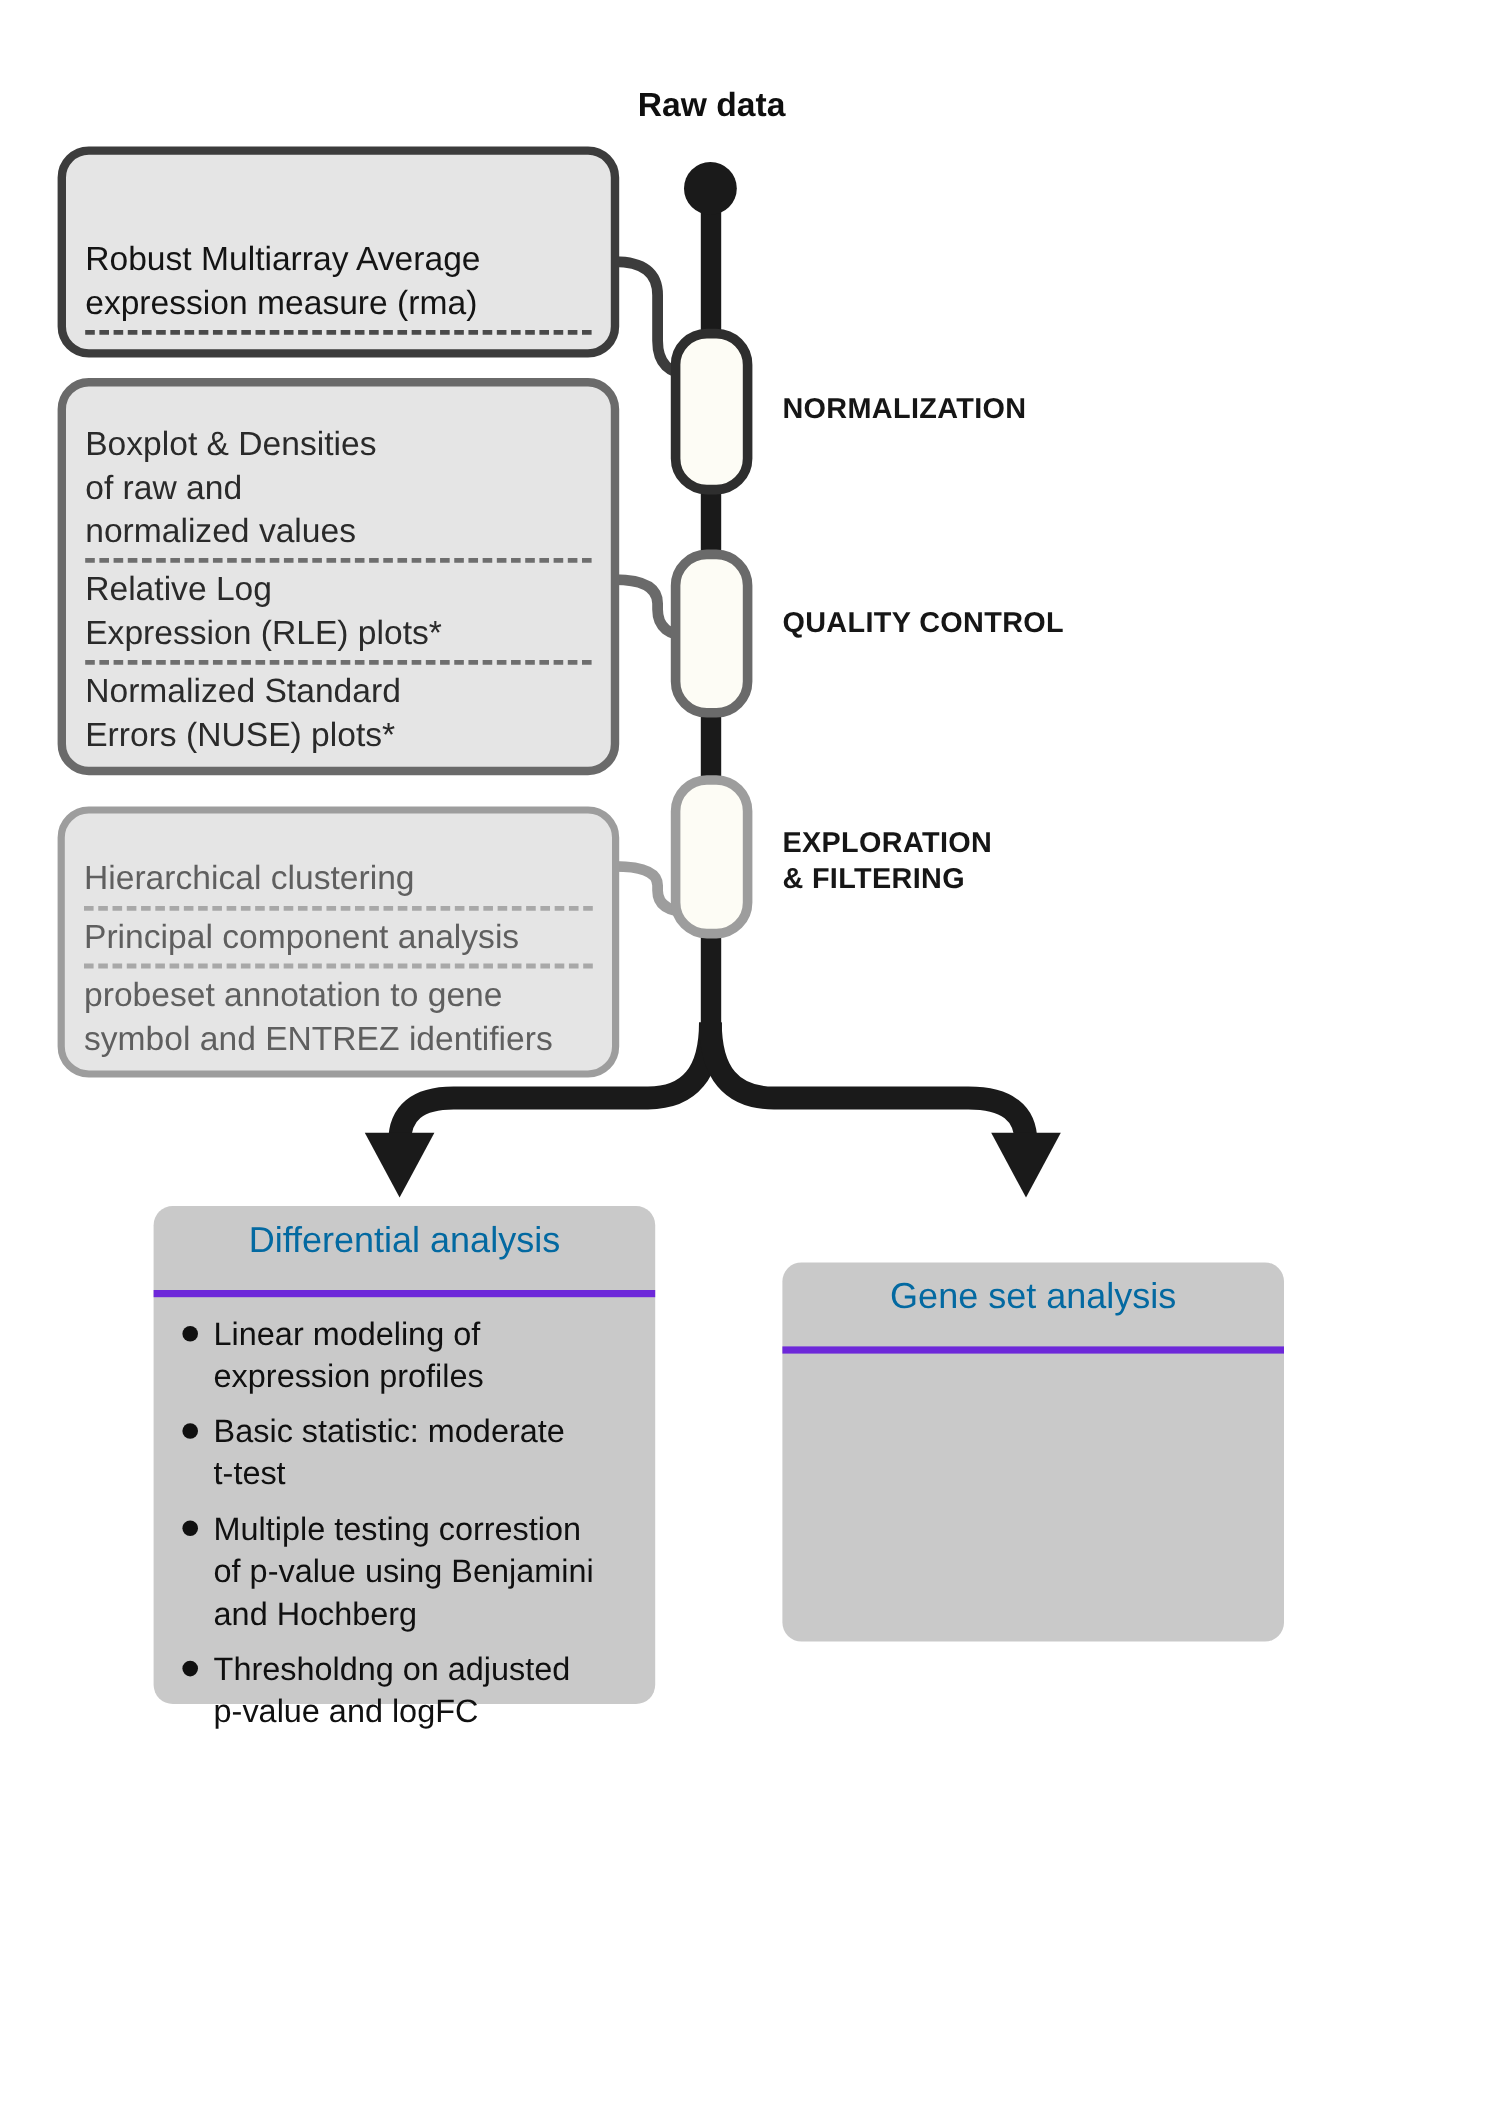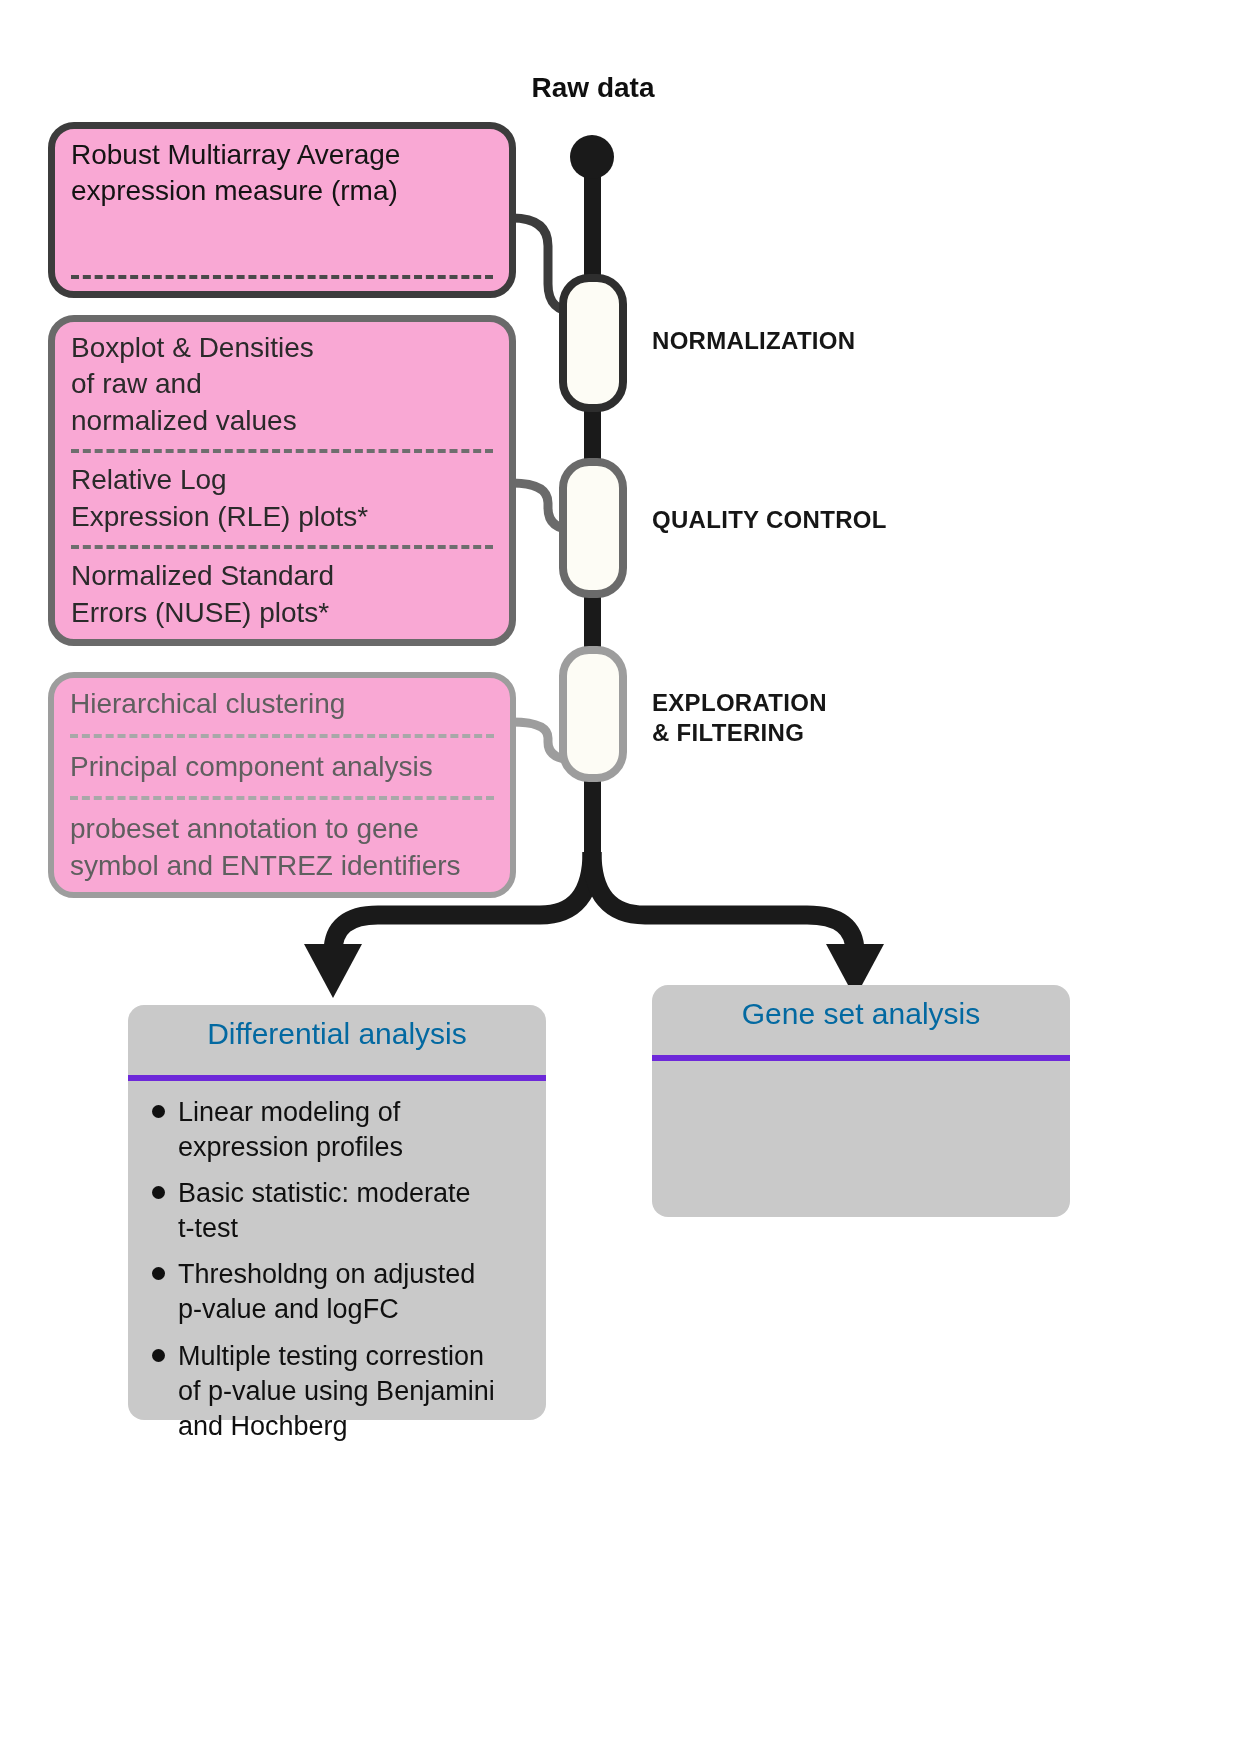--- a/index.html
+++ b/index.html
@@ -17,25 +17,25 @@
   .raw-title {
     position: absolute;
     left: 458px; top: 72px; width: 270px;
     text-align: center;
     font-size: 28px; font-weight: bold; color: #0f0f0f;
   }
 
   .pbox {
     position: absolute;
     left: 48px; width: 468px;
-    background: #f9a8d4;
+    background: #e5e5e5;
     border-radius: 26px;
     box-sizing: border-box;
     padding: 8px 16px;
-    display: flex; flex-direction: column; justify-content: space-between;
+    display: flex; flex-direction: column; justify-content: flex-end;
     font-size: 28px; line-height: 1.3;
   }
   .pbox1 { top: 122px; height: 176px; border: 7px solid #3c3c3c; color: #141414; }
   .pbox2 { top: 315px; height: 331px; border: 7px solid #6a6a6a; color: #2a2a2a; }
   .pbox3 { top: 672px; height: 226px; border: 6px solid #9d9d9d; color: #5f5f5f; }
   .pitem { white-space: pre-line; }
   .dash { height: 0; margin: 4px 0; }
   .dash1 { border-top: 4px dashed #4a4a4a; }
   .dash2 { border-top: 4px dashed #6e6e6e; }
   .dash3 { border-top: 4px dashed #a8a8a8; }
@@ -50,21 +50,21 @@
   .stg2 { left: 652px; top: 505px; }
   .stg3 { left: 652px; top: 688px; }
 
   .panel {
     position: absolute;
     background: #c9c9c9;
     border-radius: 16px;
     box-sizing: border-box;
   }
   .panel-left  { left: 128px; top: 1005px; width: 418px; height: 415px; }
-  .panel-right { left: 652px; top: 985px; width: 418px; height: 232px; }
+  .panel-right { left: 652px; top: 1052px; width: 418px; height: 316px; }
   .panel-title {
     font-size: 30px; text-align: center; color: #0369a1;
     padding: 12px 0 24px;
     border-bottom: 6px solid #6d28d9;
   }
   ul.blist { list-style: none; margin: 14px 0 0; padding: 0 14px 0 24px; }
   ul.blist li {
     display: flex; gap: 13px;
     margin-bottom: 11px;
     font-size: 27px; line-height: 1.3; color: #101010;
@@ -142,28 +142,28 @@
         <span class="btxt">Linear modeling of
 expression profiles</span>
       </li>
       <li>
         <span class="dot"></span>
         <span class="btxt">Basic statistic: moderate
 t-test</span>
       </li>
       <li>
         <span class="dot"></span>
-        <span class="btxt">Thresholdng on adjusted
-p-value and logFC</span>
+        <span class="btxt">Multiple testing correstion
+of p-value using Benjamini
+and Hochberg</span>
       </li>
       <li>
         <span class="dot"></span>
-        <span class="btxt">Multiple testing correstion
-of p-value using Benjamini
-and Hochberg</span>
+        <span class="btxt">Thresholdng on adjusted
+p-value and logFC</span>
       </li>
     </ul>
   </div>
 
   <div class="panel panel-right">
     <div class="panel-title">Gene set analysis</div>
   </div>
 
 </div>
 

